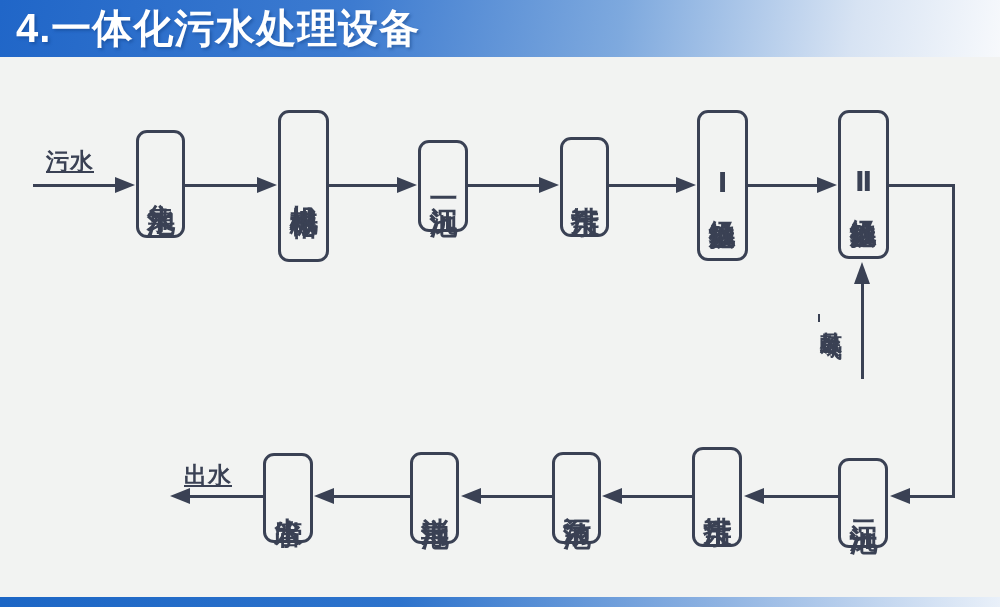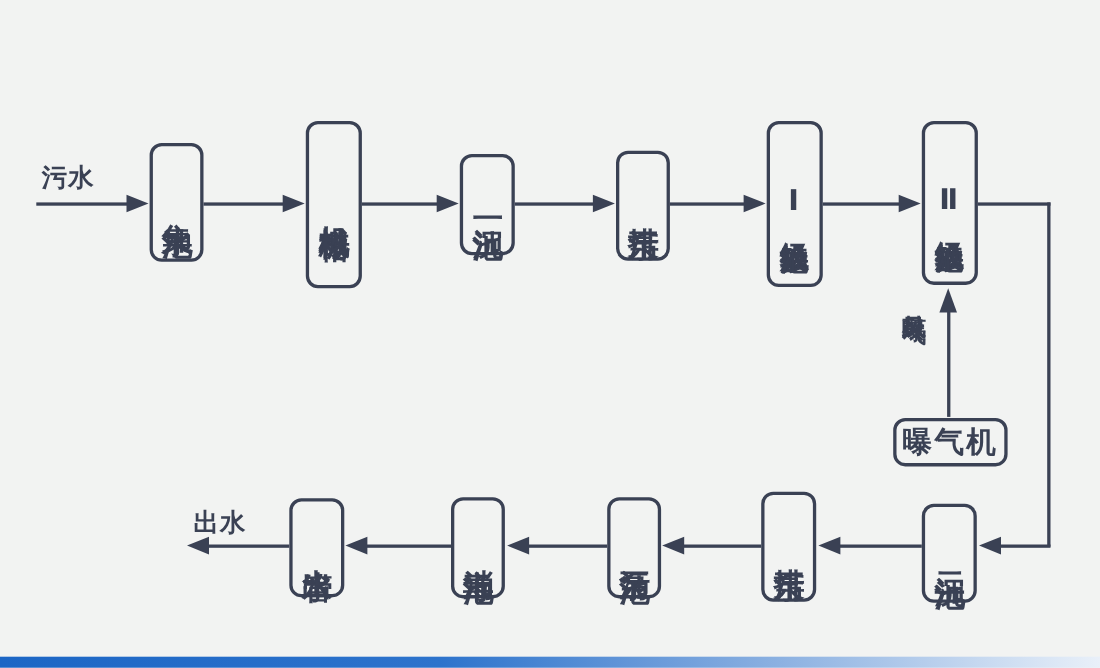--- a/index.html
+++ b/index.html
@@ -44,37 +44,39 @@
     border-left:20px solid #3a4154; }
   .head-left { position:absolute; width:0; height:0;
     border-top:8px solid transparent; border-bottom:8px solid transparent;
     border-right:20px solid #3a4154; }
   .head-up { position:absolute; width:0; height:0;
     border-left:8px solid transparent; border-right:8px solid transparent;
     border-bottom:22px solid #3a4154; }
 
   
   .flow-label { position:absolute; color:#3a4154; font-size:23px; font-weight:600;
-    text-align:left; letter-spacing:1px; }
+    text-align:center; letter-spacing:1px;text-decoration:underline; }
   .flow-label.vert { writing-mode:vertical-rl; text-orientation:upright; line-height:1; letter-spacing:2px; font-size:22px; }
 </style>
 </head>
 <body>
 
 <div id="slide">
 
+  <div id="header">
+    <div class="title">4.一体化污水处理设备</div>
+  </div>
 
   <div class="node vert" style="left:136px; top:130px; width:49px; height:108px;">集水池</div>
   <div class="node vert" style="left:278px; top:110px; width:51px; height:152px;">机械栅格</div>
   <div class="node vert" style="left:418px; top:140px; width:50px; height:92px;">一沉池</div>
   <div class="node vert" style="left:560px; top:137px; width:49px; height:100px;">排污泵</div>
   <div class="node vert" style="left:697px; top:110px; width:51px; height:151px; font-size:26px; letter-spacing:1px;">Ⅰ级接触池</div>
   <div class="node vert" style="left:838px; top:110px; width:51px; height:149px; font-size:26px; letter-spacing:1px;">Ⅱ级接触池</div>
 
-  <div class="node horiz" style="left:812px; top:380px; width:104px; height:44px;">曝气机</div>
   <div class="line" style="left:861px; top:282px; width:3px; height:97px;"></div>
   <div class="head-up" style="left:854px; top:262px;"></div>
   <div class="flow-label vert" style="left:820px; top:268px; height:100px;">鼓风曝气</div>
 
   <div class="node vert" style="left:838px; top:458px; width:50px; height:90px;">二沉池</div>
   <div class="node vert" style="left:692px; top:447px; width:50px; height:100px;">排污泵</div>
   <div class="node vert" style="left:552px; top:452px; width:49px; height:92px;">污泵池</div>
   <div class="node vert" style="left:410px; top:452px; width:49px; height:92px;">消毒池</div>
   <div class="node vert" style="left:263px; top:453px; width:50px; height:90px;">出水管</div>
 

